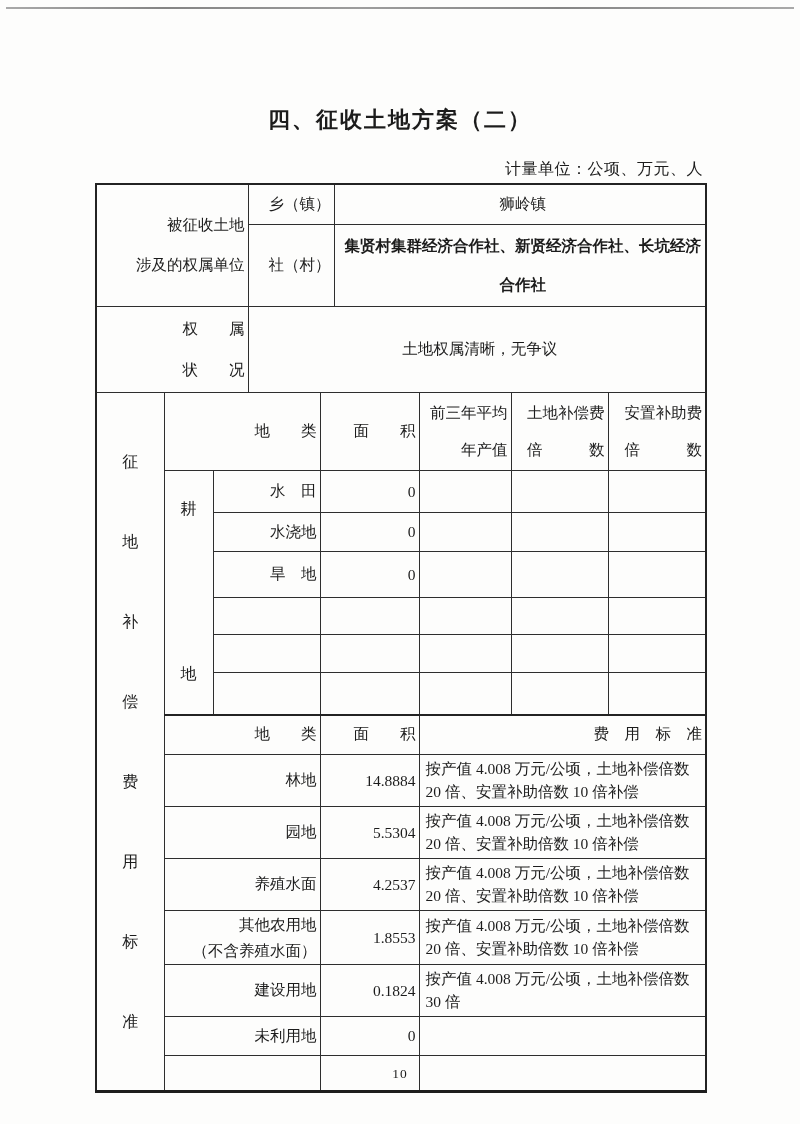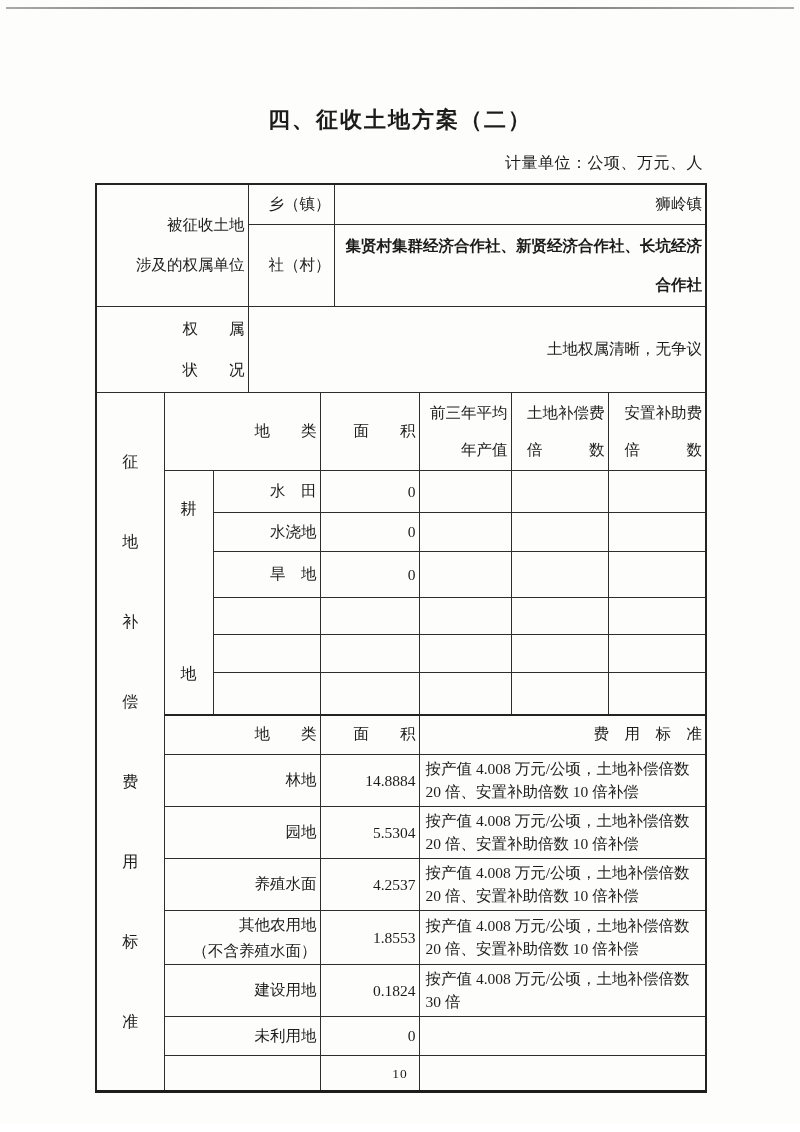--- a/index.html
+++ b/index.html
@@ -12,35 +12,35 @@
   .scan-line{
     position:absolute;top:7px;left:6px;width:788px;height:2px;
     background:linear-gradient(90deg,#9a9a9a 0%,#6f6f6f 20%,#8c8c8c 45%,#707070 70%,#9a9a9a 100%);
     opacity:.85;
   }
   .title{
     position:absolute;top:105px;left:0;width:100%;margin:0;
     text-align:center;font-size:22px;font-weight:bold;letter-spacing:2px;
   }
   .unit-note{
-    position:absolute;top:153px;right:97px;
+    position:absolute;top:159px;right:97px;
     font-size:16px;letter-spacing:.5px;
   }
   table.main-table{
     position:absolute;left:95px;top:183px;width:610px;
     border-collapse:collapse;table-layout:fixed;
     border:2.2px solid #232323;border-bottom:3px solid #1d1d1d;
   }
   .main-table td{
     border:1.5px solid #2e2e2e;
     font-size:15.5px;padding:1px 3px;vertical-align:middle;
     overflow:hidden;word-break:break-all;
   }
   .c{text-align:right;}
-  .l{text-align:right;padding-left:9px !important;}
+  .l{text-align:center;padding-left:9px !important;}
   
   tr.r1{height:40px} tr.r2{height:82px} tr.r3{height:83px} tr.r4{height:78px}
   tr.r5{height:42px} tr.r6{height:39px} tr.r7{height:46px} tr.r8{height:37px}
   tr.r9{height:38px} tr.r10{height:42px} tr.r11{height:40px} tr.r12{height:45px}
   tr.r13{height:45px} tr.r14{height:45px} tr.r15{height:50px} tr.r16{height:43px}
   tr.r17{height:39px} tr.r18{height:36px}
   tr.r11 td{border-top:2.5px solid #232323;}
   .two-line div{line-height:2.35;font-family:Liberation Serif, serif;}
   .subject-cell div{line-height:2.6;font-family:Liberation Serif, serif;}
   .tenure-cell div{line-height:2.7;}

